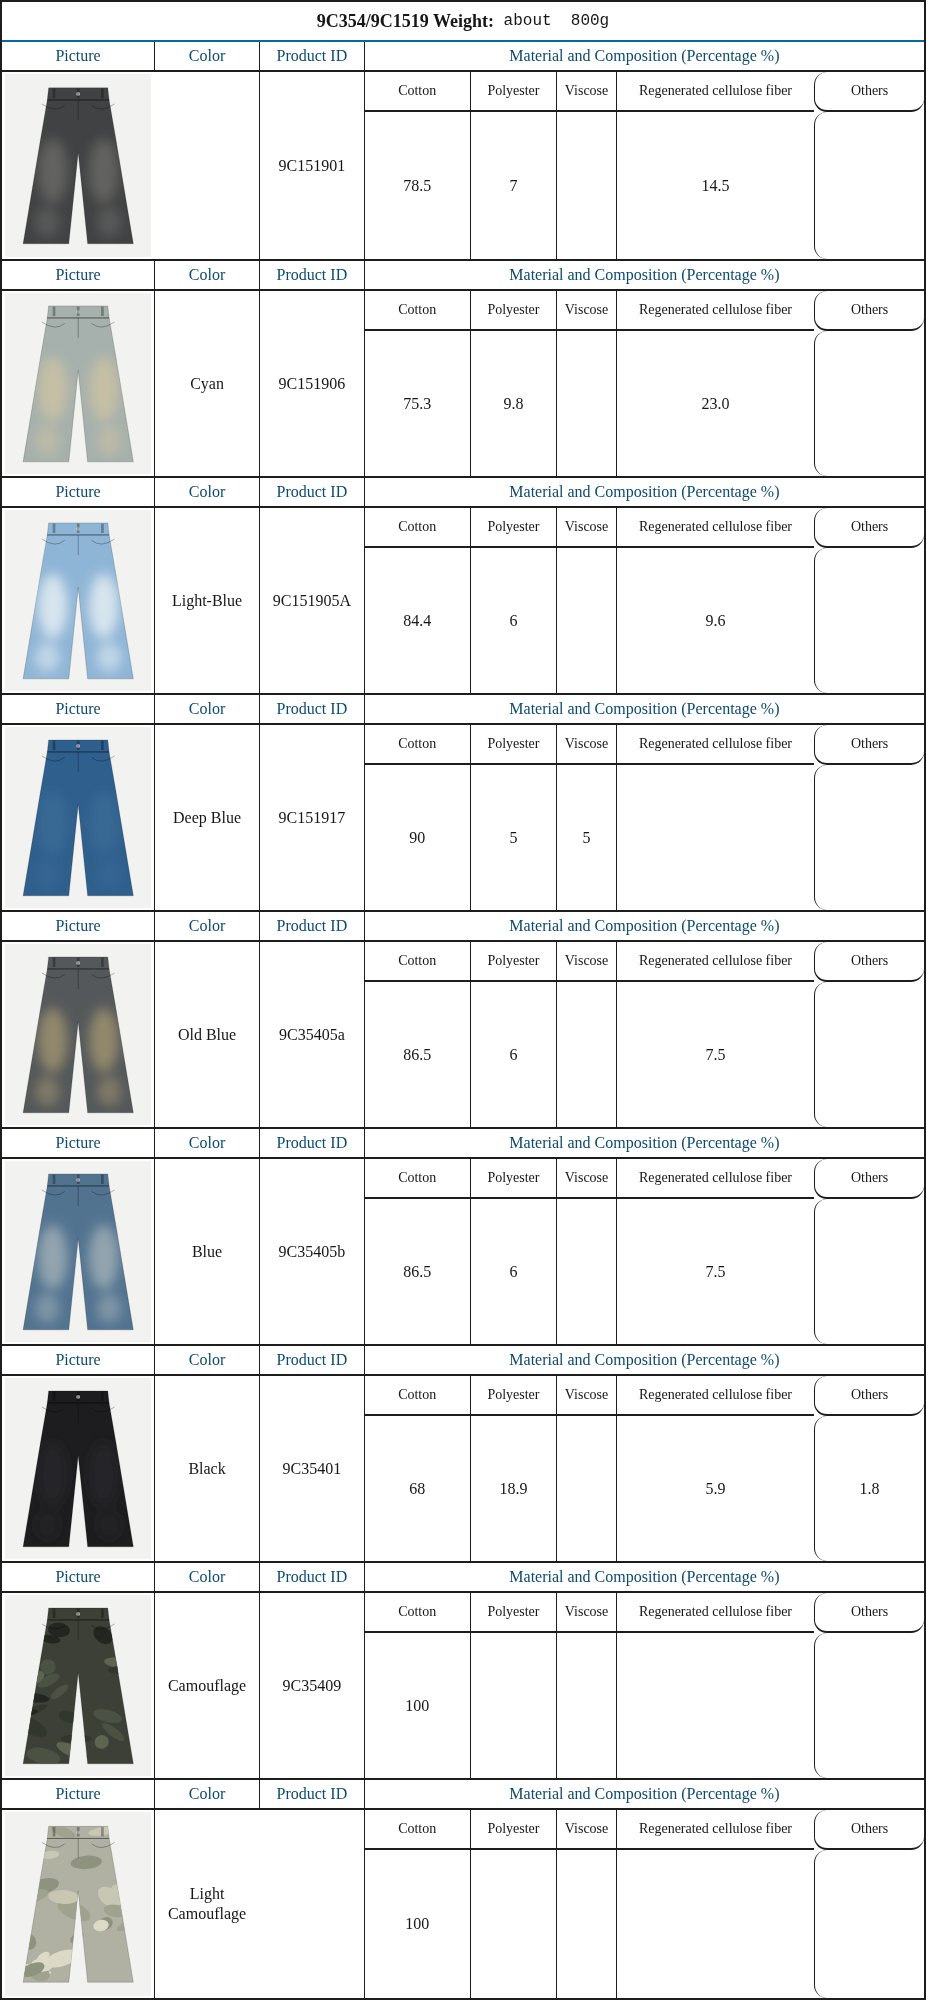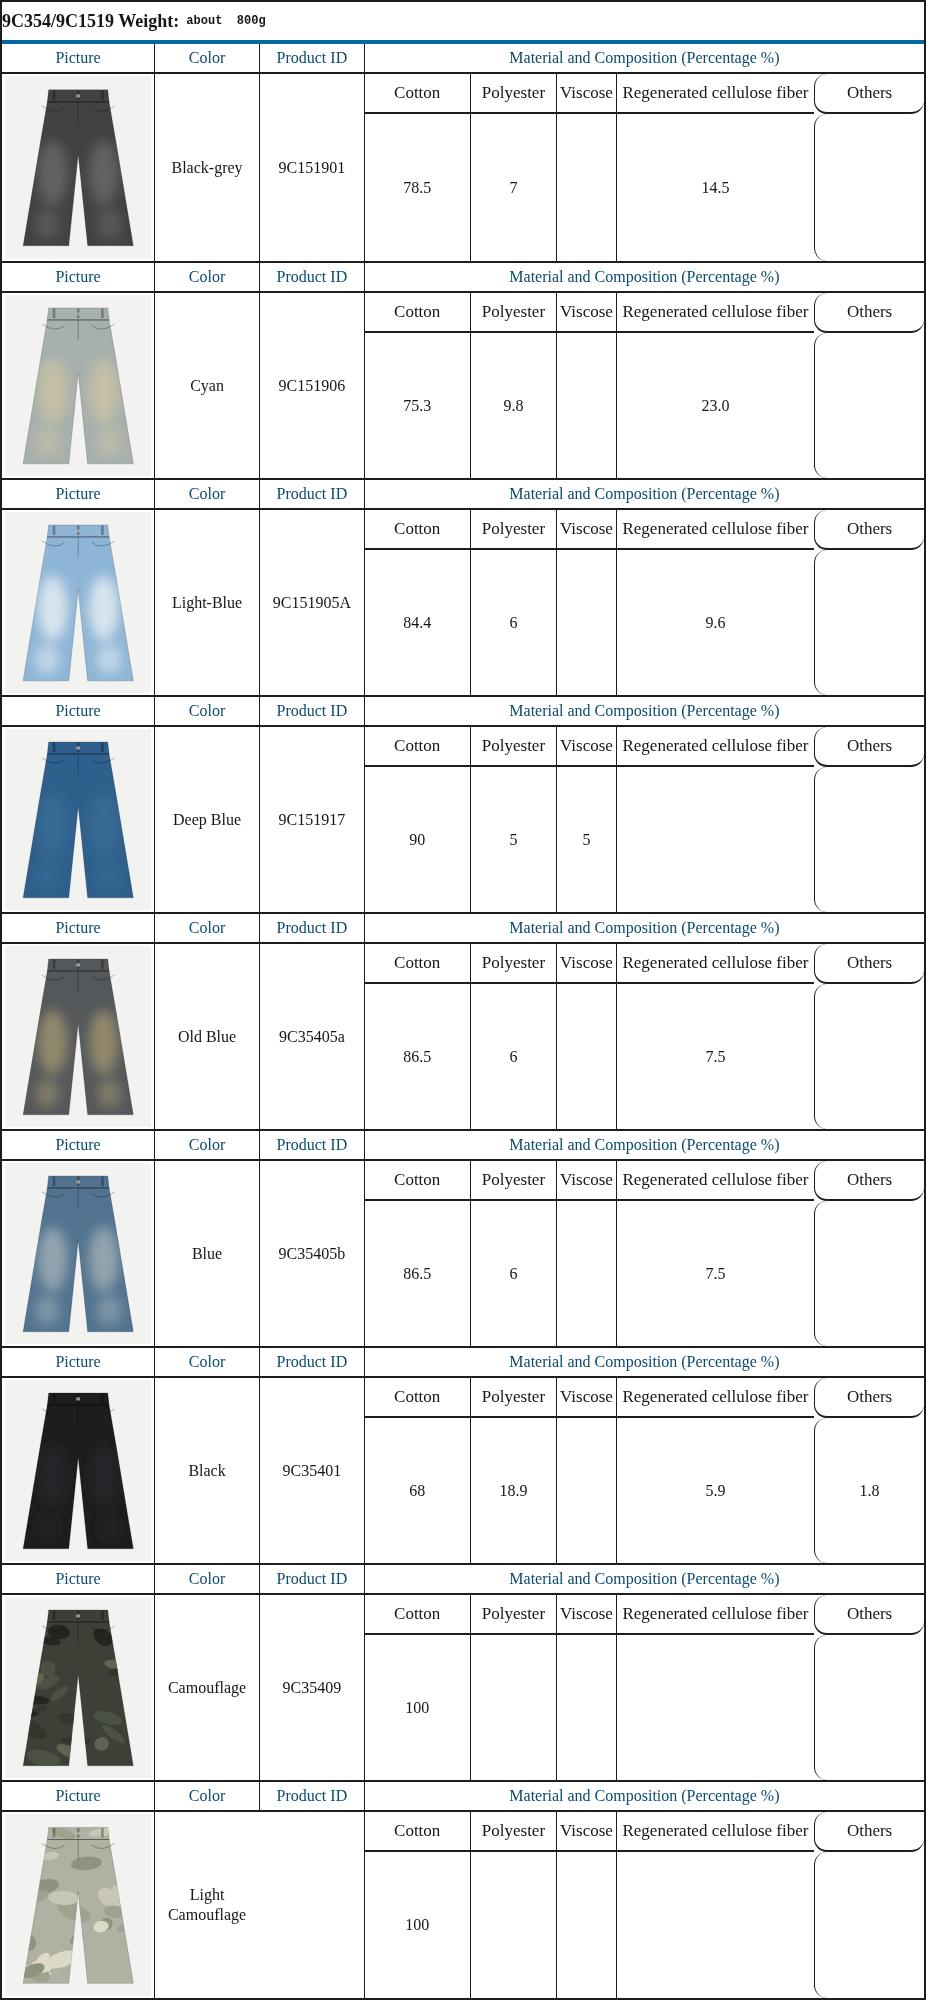--- a/index.html
+++ b/index.html
@@ -1,34 +1,34 @@
 <!DOCTYPE html>
 <html><head>
 <meta charset="utf-8">
 <style>
   html,body{margin:0;padding:0;background:#ffffff;}
   body{width:926px;height:2000px;overflow:hidden;font-family:"Liberation Serif","DejaVu Serif",serif;color:#161616;}
   .table{box-sizing:border-box;width:926px;height:2000px;border:2px solid #1d1d1d;display:flex;flex-direction:column;background:#fff;}
-  .title{flex:0 0 38px;display:flex;align-items:center;justify-content:flex-start;border-bottom:4px solid #0369a1;}
+  .title{flex:0 0 38px;display:flex;align-items:center;justify-content:center;border-bottom:2px solid #0369a1;}
   .t-bold{font-weight:700;font-size:18px;white-space:pre;}
-  .t-rest{font-weight:700;font-size:12px;font-family:"Liberation Mono","DejaVu Sans Mono",monospace;white-space:pre;}
+  .t-rest{font-weight:400;font-size:16px;font-family:"Liberation Mono","DejaVu Sans Mono",monospace;white-space:pre;}
   .block{flex:0 0 217px;display:flex;flex-direction:column;min-height:0;}
   .block:last-child{flex:1 1 auto;}
   .head{flex:0 0 28px;display:grid;grid-template-columns:16.5% 11.37% 11.37% 1fr;border-bottom:2px solid #1d1d1d;}
   .block + .block .head{border-top:2px solid #1d1d1d;}
   .hc{display:flex;align-items:center;justify-content:center;color:#0c4a6e;font-size:16px;border-left:1px solid #1d1d1d;overflow:hidden;white-space:nowrap;}
   .hc:first-child{border-left:none;}
   .body{flex:1 1 auto;min-height:0;display:grid;grid-template-columns:16.5% 11.37% 11.37% 11.48% 9.4% 6.45% 21.52% 1fr;grid-template-rows:40px 1fr;}
   .cell{border-left:1px solid #1d1d1d;display:flex;align-items:center;justify-content:center;text-align:center;font-size:16px;min-height:0;min-width:0;overflow:hidden;}
   .pic-cell{grid-column:1;grid-row:1/3;border-left:none;display:flex;align-items:stretch;justify-content:stretch;padding:0;}
   .photo{flex:1;margin:2px 3px;background:#f2f2f0;display:flex;align-items:center;justify-content:center;overflow:hidden;}
   .photo svg{width:92%;height:96%;}
   .color-cell{grid-column:2;grid-row:1/3;padding:0 6px;line-height:1.25;}
   .pid-cell{grid-column:3;grid-row:1/3;padding:0 15px;}
-  .sub{grid-row:1;border-bottom:2px solid #1d1d1d;font-size:17px;padding:0 16px;white-space:nowrap;}
+  .sub{grid-row:1;border-bottom:2px solid #1d1d1d;font-size:14px;padding:0 16px;white-space:nowrap;}
   .val{grid-row:2;font-size:16px;}
   .s0,.v0{grid-column:4;}
   .s1,.v1{grid-column:5;}
   .s2,.v2{grid-column:6;}
   .s3,.v3{grid-column:7;}
   .s4,.v4{grid-column:8;border-radius:13px;}
 </style>
 </head>
 <body>
 
@@ -69,21 +69,20 @@
                 <path d="M23,18 Q33,25 40,19" stroke="rgba(0,0,0,0.3)" stroke-width="0.7" fill="none"></path>
                 <path d="M77,18 Q67,25 60,19" stroke="rgba(0,0,0,0.3)" stroke-width="0.7" fill="none"></path>
                 <path d="M50,15 L50,30" stroke="rgba(0,0,0,0.3)" stroke-width="0.7" fill="none"></path>
                 <circle cx="50" cy="10.5" r="1.4" fill="rgba(230,230,225,0.85)"></circle>
                 <rect x="31" y="6.5" width="2" height="7" fill="rgba(0,0,0,0.3)"></rect>
                 <rect x="49" y="6.5" width="2" height="7" fill="rgba(0,0,0,0.3)"></rect>
                 <rect x="67" y="6.5" width="2" height="7" fill="rgba(0,0,0,0.3)"></rect>
               </svg>
             </div>
       </div>
-      <div class="cell color-cell">Black-grey</div>
       <div class="cell pid-cell">9C151901</div>
       <div class="cell sub s0">Cotton</div>
       <div class="cell sub s1">Polyester</div>
       <div class="cell sub s2">Viscose</div>
       <div class="cell sub s3">Regenerated cellulose fiber</div>
       <div class="cell sub s4">Others</div>
       <div class="cell val v0">78.5</div>
       <div class="cell val v1">7</div>
       <div class="cell val v2"></div>
       <div class="cell val v3">14.5</div>

